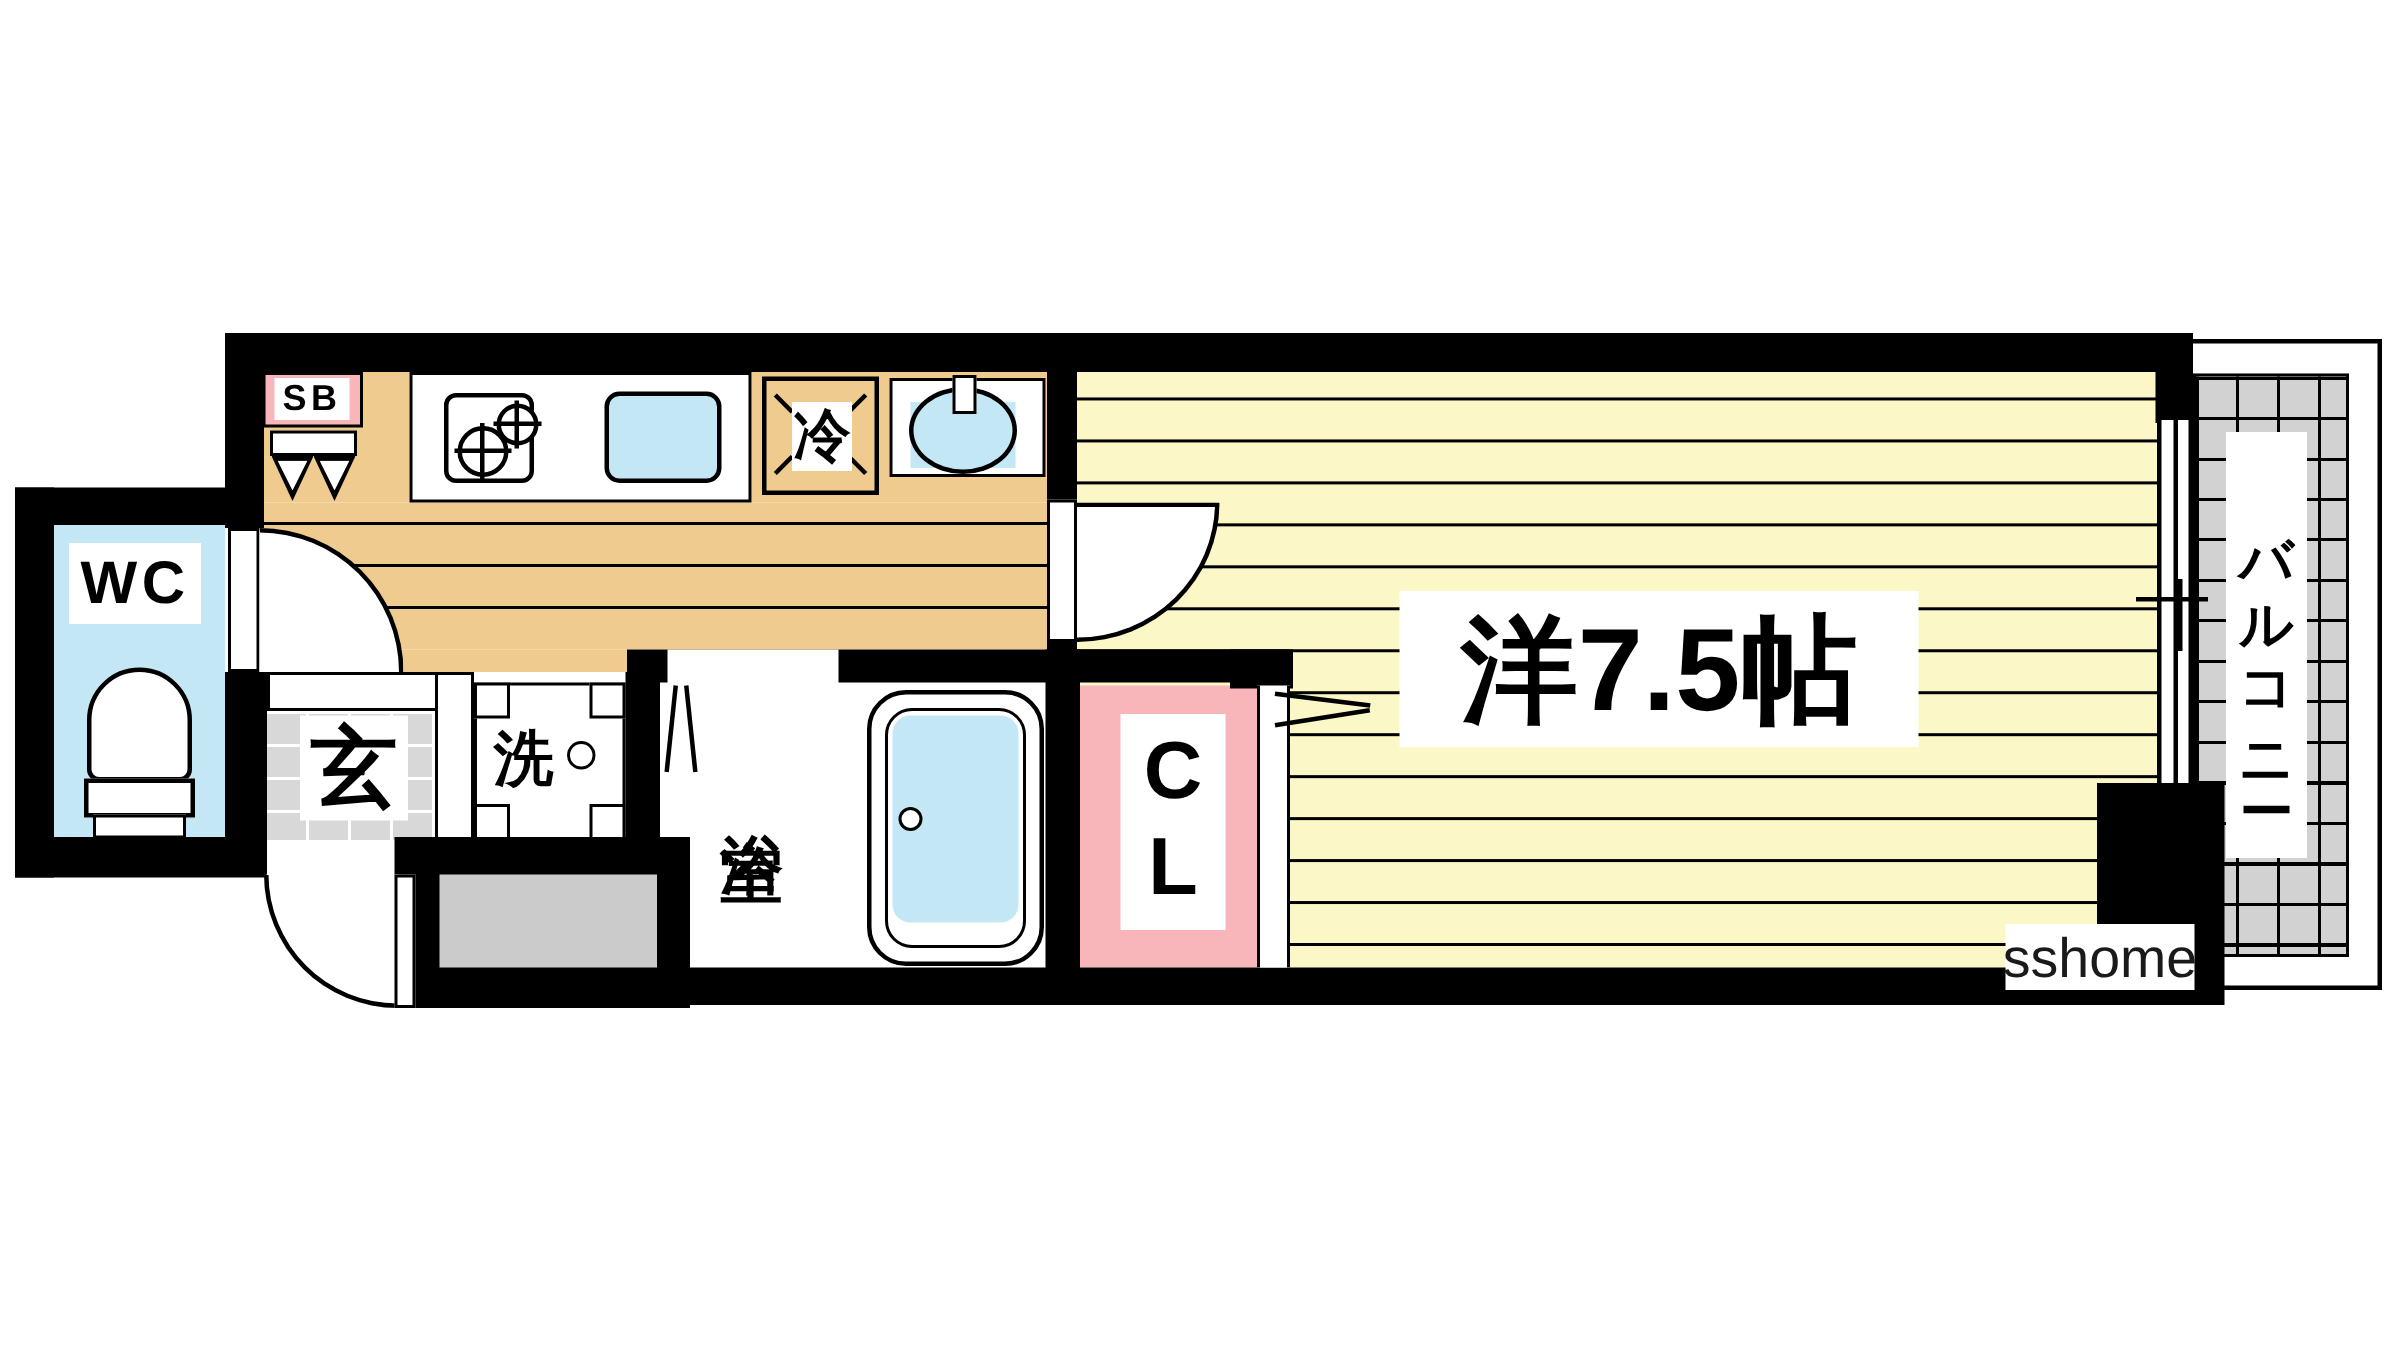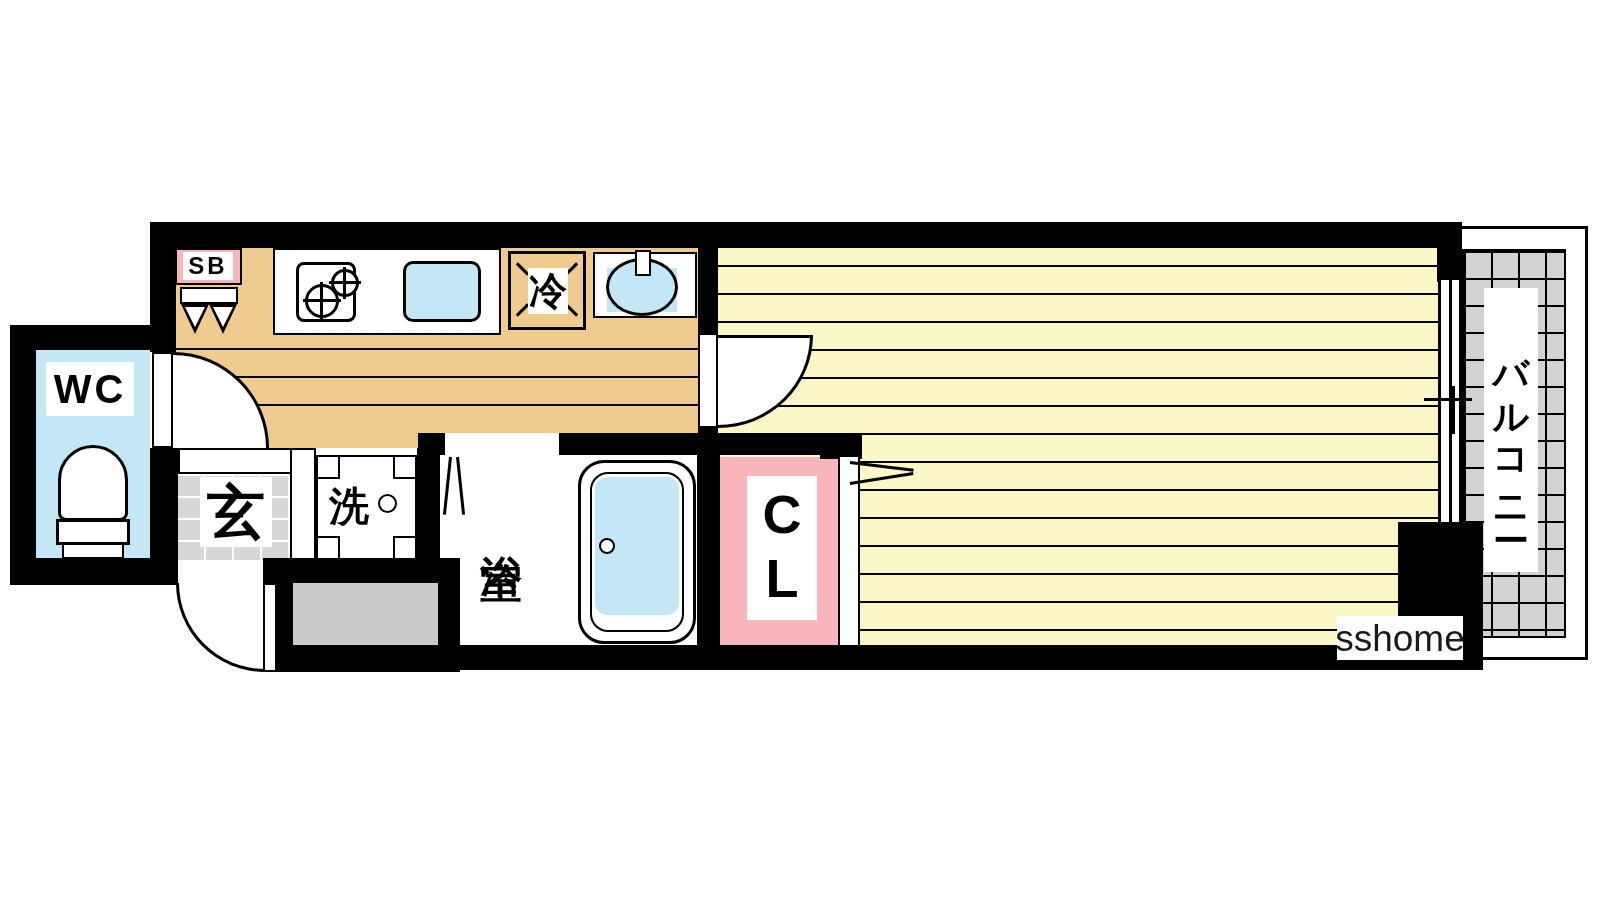--- a/index.html
+++ b/index.html
@@ -149,16 +149,17 @@
   <div class="line" style="left:1424px;top:398px;width:48px;height:3px;"></div>
   <div class="line" style="left:1452px;top:386px;width:3px;height:48px;"></div>
 
   <div class="abs lbl" style="left:46px;top:362px;width:88px;height:54px;font-size:40px;letter-spacing:3px;">WC</div>
   <div class="abs lbl" style="left:183px;top:252px;width:50px;height:28px;font-size:24px;letter-spacing:3px;">SB</div>
   <div class="abs lbl" style="left:528px;top:268px;width:40px;height:46px;font-size:38px;">冷</div>
   <div class="abs lbl nobg" style="left:326px;top:482px;width:46px;height:48px;font-size:40px;">洗</div>
   <div class="abs lbl" style="left:200px;top:477px;width:72px;height:70px;font-size:58px;">玄</div>
   <div class="abs lbl vtext" style="left:466px;top:472px;width:70px;height:106px;font-size:42px;">浴室</div>
   <div class="abs lbl vtext" style="left:747px;top:476px;width:70px;height:144px;font-size:54px;">CL</div>
+  <div class="abs lbl" style="left:933px;top:394px;width:346px;height:104px;font-size:78px;">洋7.5帖</div>
   <div class="abs lbl vtext" style="left:1484px;top:288px;width:54px;height:284px;font-size:36px;letter-spacing:6px;">バルコニー</div>
   <div class="abs lbl" style="left:1337px;top:616px;width:126px;height:44px;font-size:37px;font-weight:400;color:#1a1a1a;">sshome</div>
 
 </div>
 
 </body></html>

